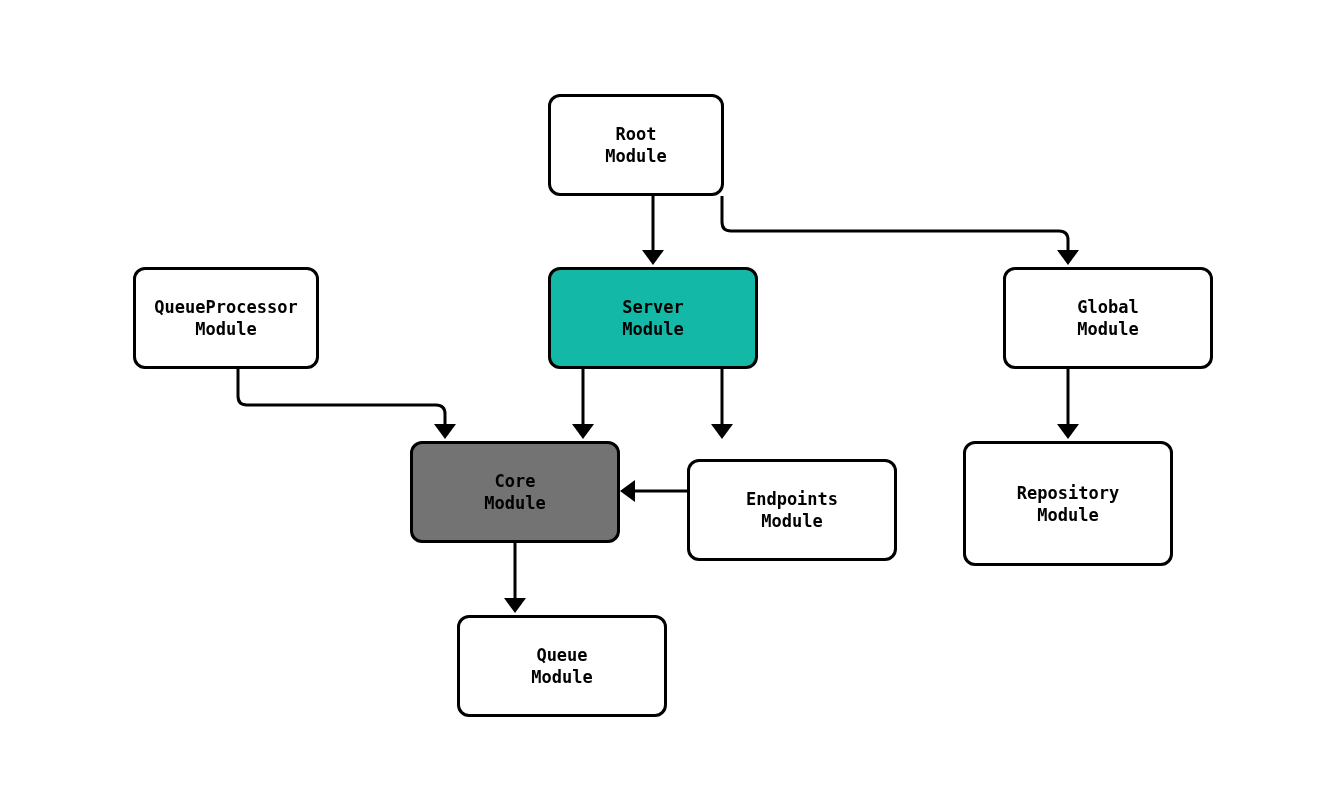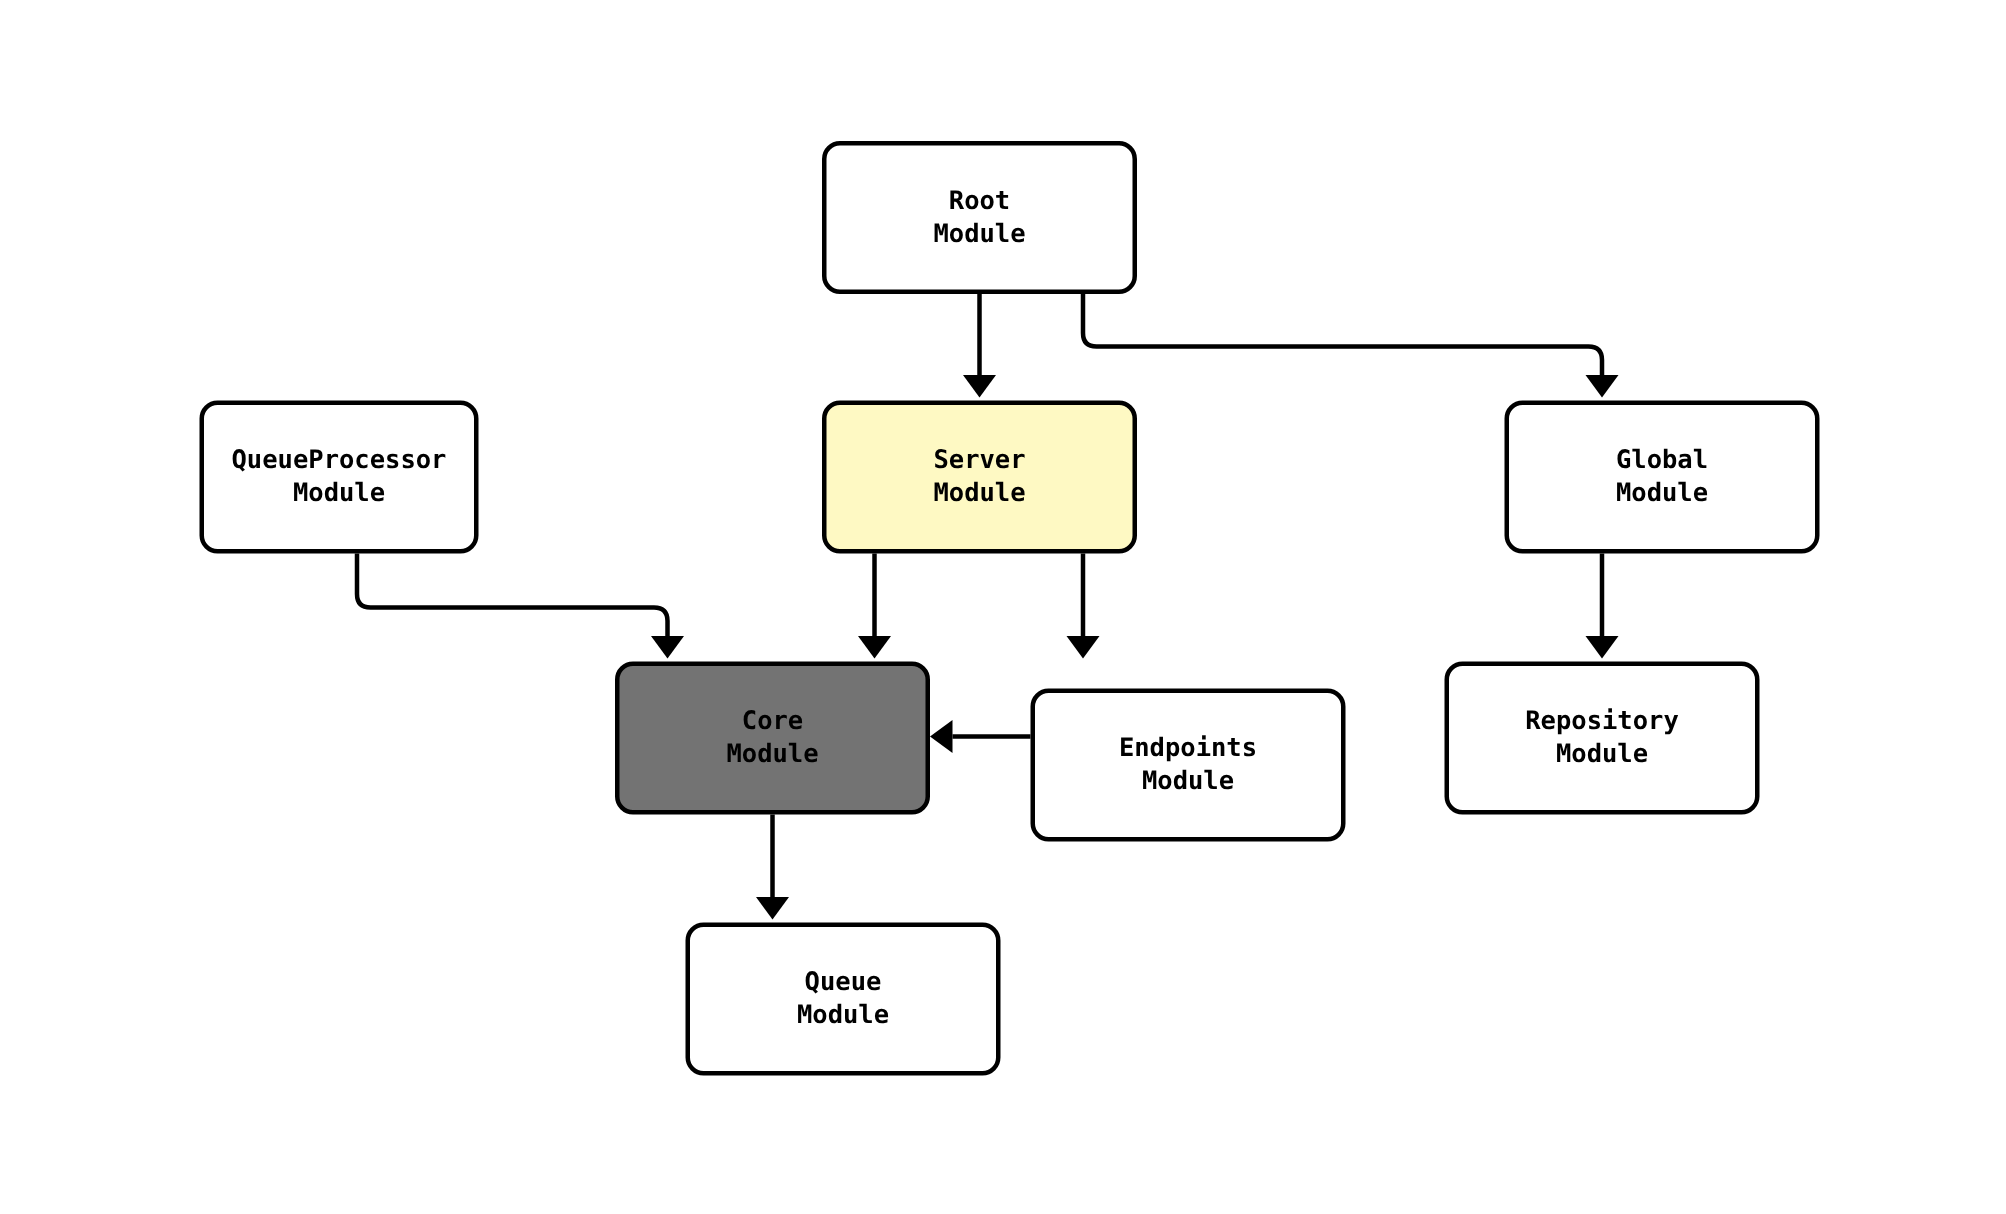--- a/index.html
+++ b/index.html
@@ -83,45 +83,45 @@
       <g>
         <path d="M 687 491 L 635 491" fill="none" stroke="#000000" stroke-width="3" stroke-linecap="butt" stroke-linejoin="round"></path>
         <polygon points="635,480 635,502 620,491" fill="#000000"></polygon>
       </g>
       <g>
         <path d="M 515 543 L 515 600" fill="none" stroke="#000000" stroke-width="3" stroke-linecap="butt" stroke-linejoin="round"></path>
         <polygon points="504,598 526,598 515,613" fill="#000000"></polygon>
       </g>
     </svg>
 
-  <div class="node" style="left: 548px; top: 94px; width: 210px; height: 102px; border-color: rgb(0, 0, 0); background: rgb(255, 255, 255);">
+  <div class="node" style="left: 548px; top: 94px; width: 176px; height: 102px; border-color: rgb(0, 0, 0); background: rgb(255, 255, 255);">
     <div class="node-label">Root
 Module</div>
   </div>
   <div class="node" style="left: 133px; top: 267px; width: 186px; height: 102px; border-color: rgb(0, 0, 0); background: rgb(255, 255, 255);">
     <div class="node-label">QueueProcessor
 Module</div>
   </div>
-  <div class="node" style="left: 548px; top: 267px; width: 210px; height: 102px; border-color: rgb(0, 0, 0); background: #fef9c3;">
+  <div class="node" style="left: 548px; top: 267px; width: 210px; height: 102px; border-color: rgb(0, 0, 0); background: #14b8a6;">
     <div class="node-label">Server
 Module</div>
   </div>
   <div class="node" style="left: 963px; top: 267px; width: 210px; height: 102px; border-color: rgb(0, 0, 0); background: rgb(255, 255, 255); margin-left: 40px;">
     <div class="node-label">Global
 Module</div>
   </div>
   <div class="node" style="left: 410px; top: 441px; width: 210px; height: 102px; border-color: rgb(0, 0, 0); background: #737373;">
     <div class="node-label">Core
 Module</div>
   </div>
   <div class="node" style="left: 687px; top: 441px; width: 210px; height: 102px; border-color: rgb(0, 0, 0); background: rgb(255, 255, 255); margin-top: 18px;">
     <div class="node-label">Endpoints
 Module</div>
   </div>
-  <div class="node" style="left: 963px; top: 441px; width: 210px; height: 102px; border-color: rgb(0, 0, 0); background: rgb(255, 255, 255);">
+  <div class="node" style="left: 963px; top: 441px; width: 210px; height: 125px; border-color: rgb(0, 0, 0); background: rgb(255, 255, 255);">
     <div class="node-label">Repository
 Module</div>
   </div>
   <div class="node" style="left: 410px; top: 615px; width: 210px; height: 102px; border-color: rgb(0, 0, 0); background: rgb(255, 255, 255); margin-left: 47px;">
     <div class="node-label">Queue
 Module</div>
   </div>
 
 </div>
 

